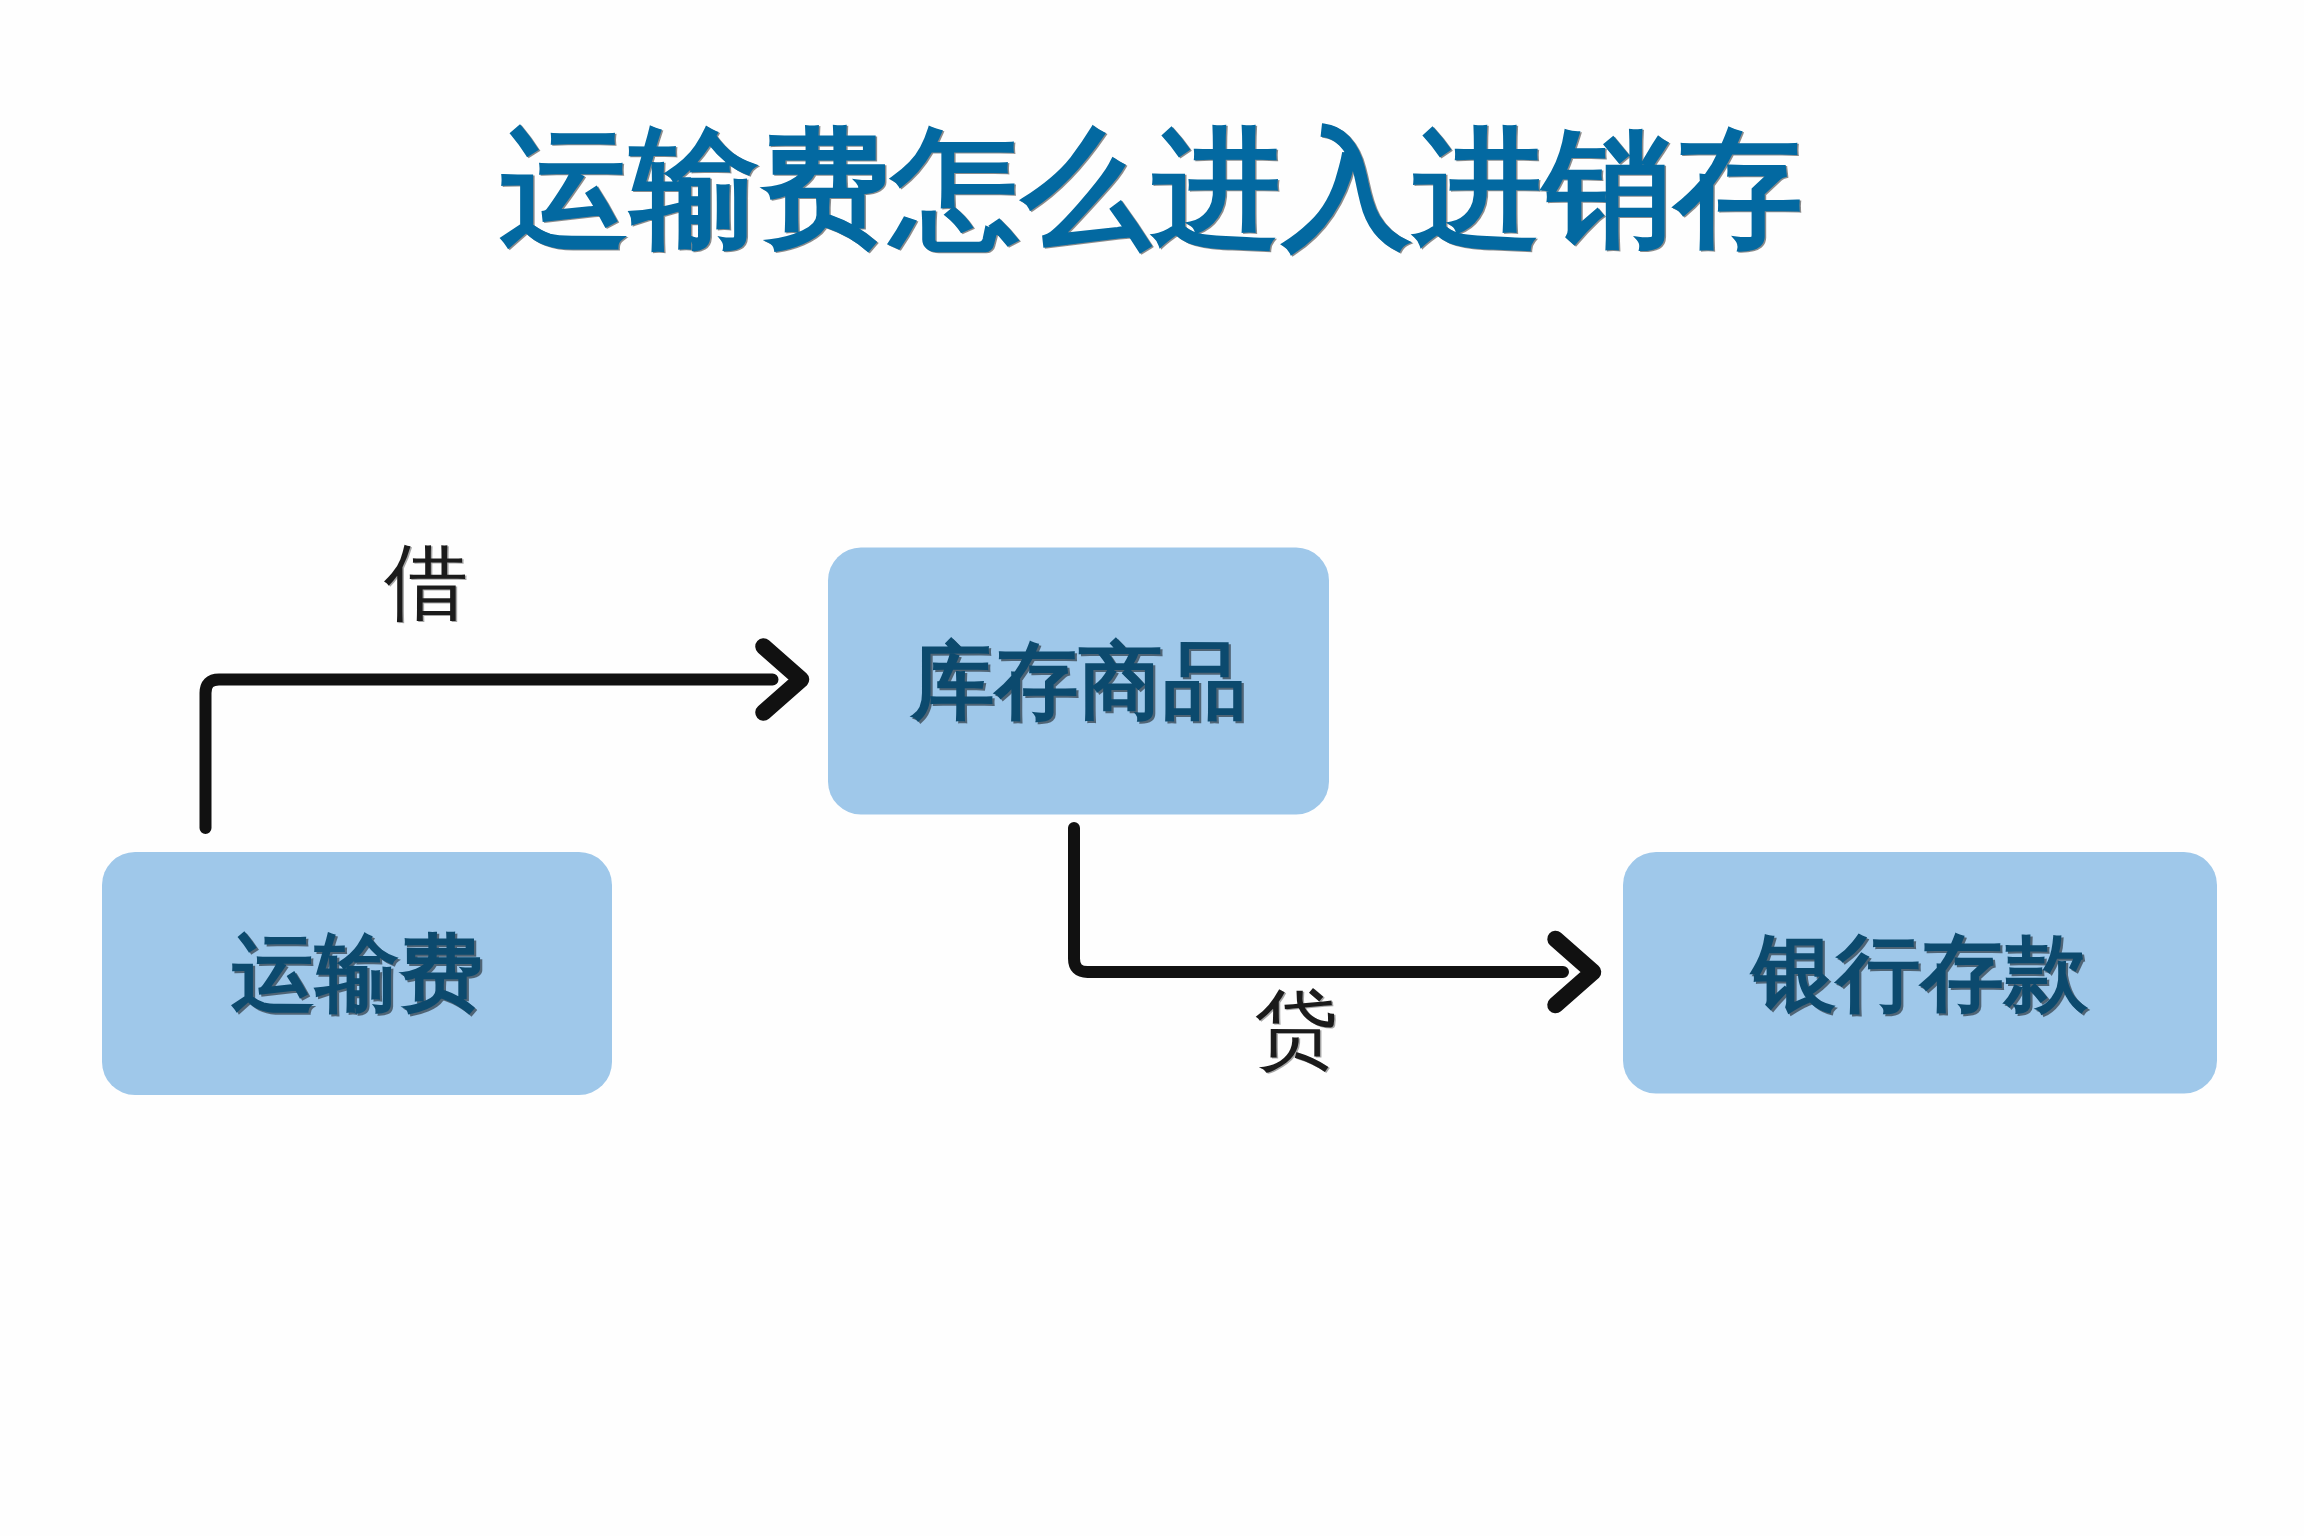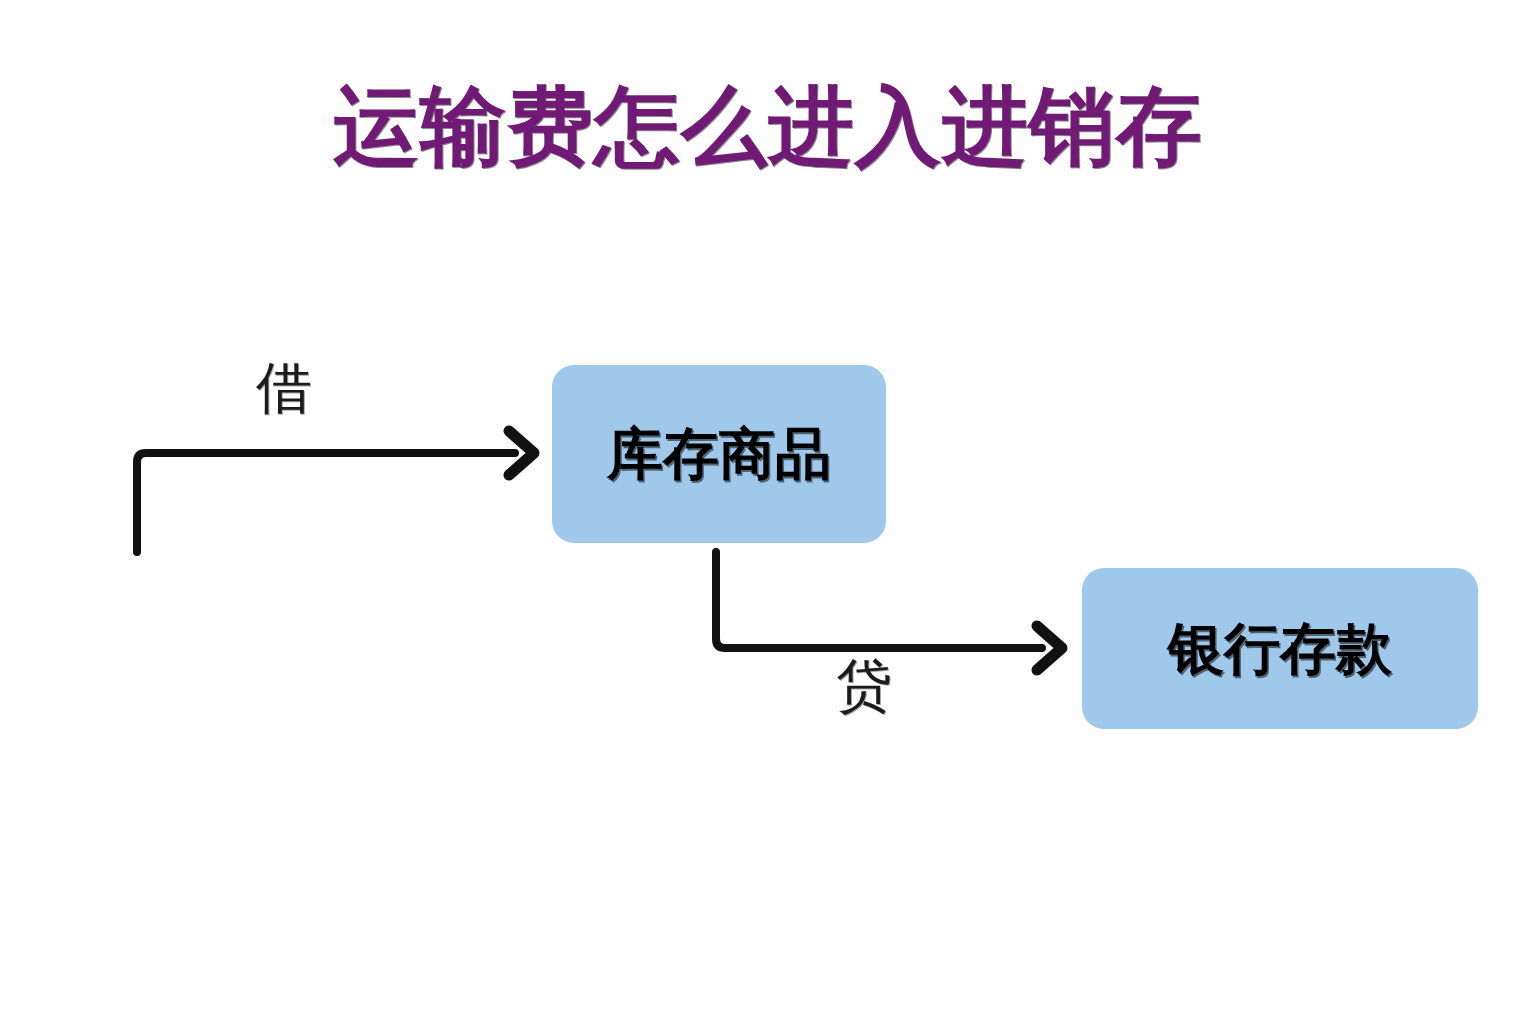--- a/index.html
+++ b/index.html
@@ -24,40 +24,40 @@
   
   .page-title {
     position: absolute;
     left: 0;
     top: 76px;
     width: 1536px;
     text-align: center;
     font-size: 86px;
     line-height: 100px;
     font-weight: 700;
-    color: #701a75;
+    color: #0369a1;
     letter-spacing: 1px;
     white-space: nowrap;
     text-shadow: 1px 1px 0 rgba(0,0,0,0.45);
   }
 
   
   .node {
     position: absolute;
     background: #9fc8ea;
     border-radius: 22px;
     display: flex;
     align-items: center;
     justify-content: center;
     box-sizing: border-box;
   }
   .node-label {
     font-size: 56px;
     font-weight: 700;
-    color: #000000;
+    color: #0c4a6e;
     line-height: 1;
     white-space: nowrap;
     text-shadow: 1.5px 1.5px 0 rgba(0,0,0,0.5);
   }
 
   #node-transport-fee {
     left: 68px;
     top: 568px;
     width: 340px;
     height: 162px;
@@ -117,20 +117,23 @@
       <path d="M 137 552 L 137 462 Q 137 453 146 453 L 515 453" fill="none" stroke="#111111" stroke-width="8" stroke-linecap="round" stroke-linejoin="round"></path>
       <path d="M 509 431 L 534 453 L 509 475" fill="none" stroke="#111111" stroke-width="11" stroke-linecap="round" stroke-linejoin="round"></path>
     </g>
 
     <g>
       <path d="M 716 552 L 716 639 Q 716 648 725 648 L 1042 648" fill="none" stroke="#111111" stroke-width="8" stroke-linecap="round" stroke-linejoin="round"></path>
       <path d="M 1037 626 L 1062 648 L 1037 670" fill="none" stroke="#111111" stroke-width="11" stroke-linecap="round" stroke-linejoin="round"></path>
     </g>
   </svg>
 
+  <div class="node" id="node-transport-fee">
+    <span class="node-label">运输费</span>
+  </div>
 
   <div class="node" id="node-inventory-goods">
     <span class="node-label">库存商品</span>
   </div>
 
   <div class="node" id="node-bank-deposit">
     <span class="node-label">银行存款</span>
   </div>
 
   <div class="edge-label" id="edge-label-debit">借</div>

